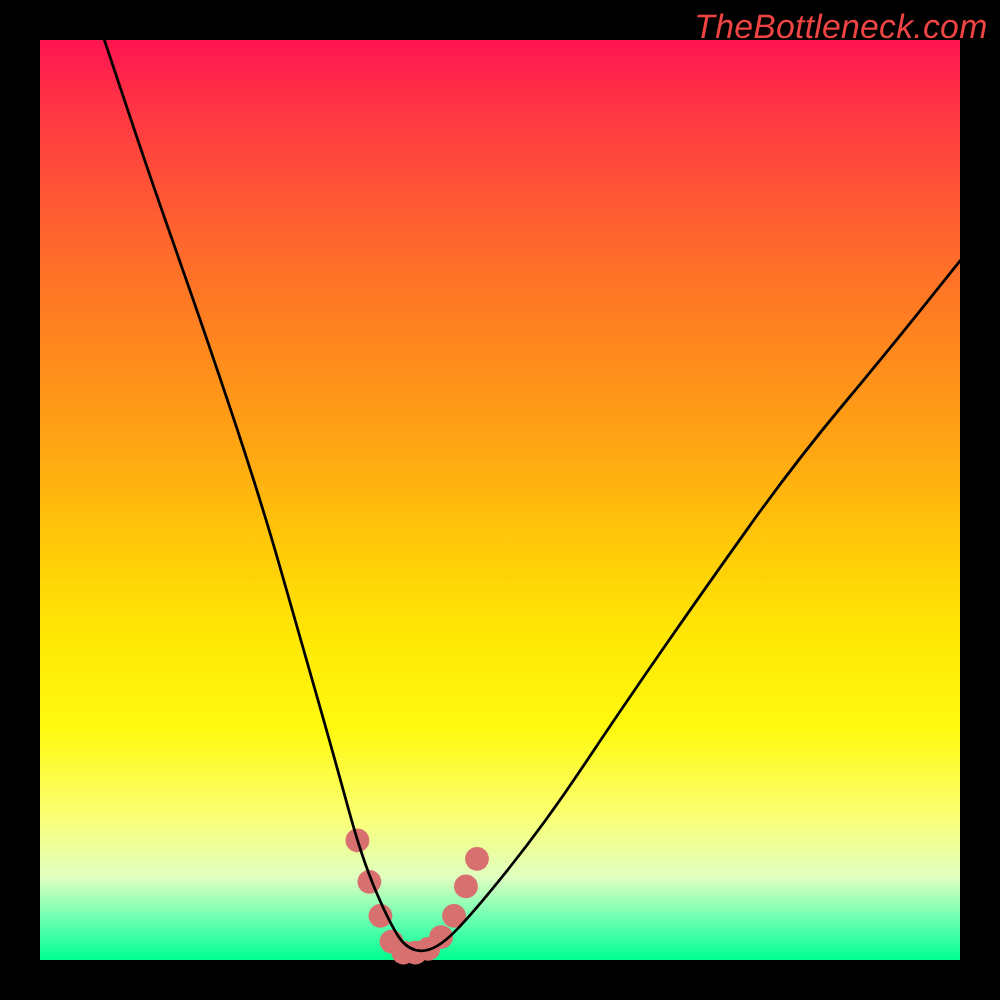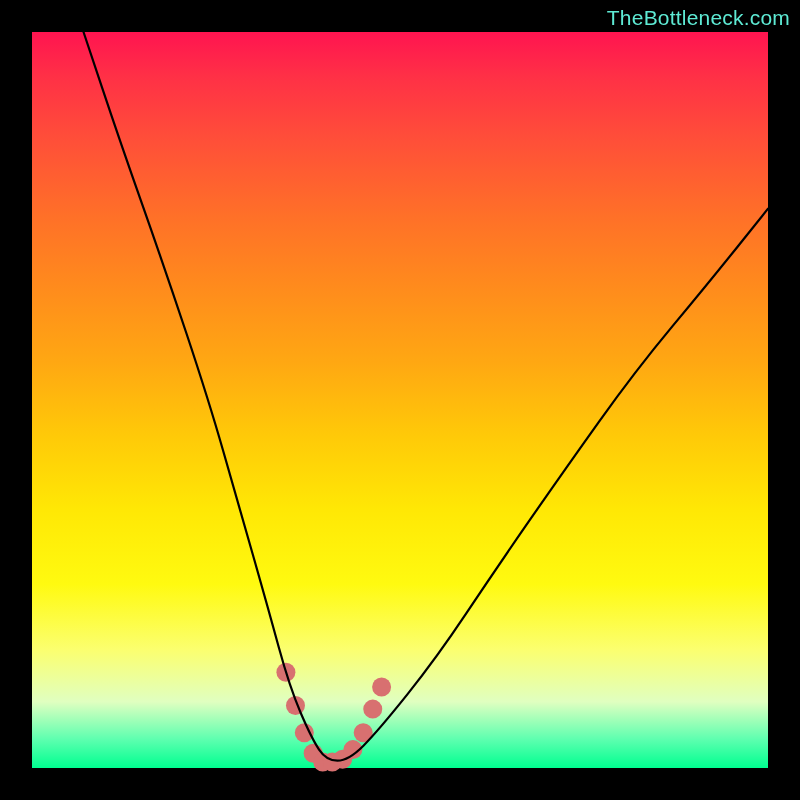--- a/index.html
+++ b/index.html
@@ -35,24 +35,25 @@
       #e0ffc0 91%,
       #60ffb0 96%,
       #00ff90 100%
     );
   }
   .watermark {
     position: absolute;
     top: 6px;
     right: 10px;
     font-family: Arial, Helvetica, sans-serif;
-    font-size: 21px;
-    color: #5eead4;
+    font-size: 27px;
+    color: #ef4444;
     letter-spacing: 0.2px;
     font-weight: 500;
+    font-style: italic;
   }
   .curve-overlay {
     position: absolute;
     left: 0;
     top: 0;
     width: 736px;
     height: 736px;
     overflow: visible;
   }
 </style>

